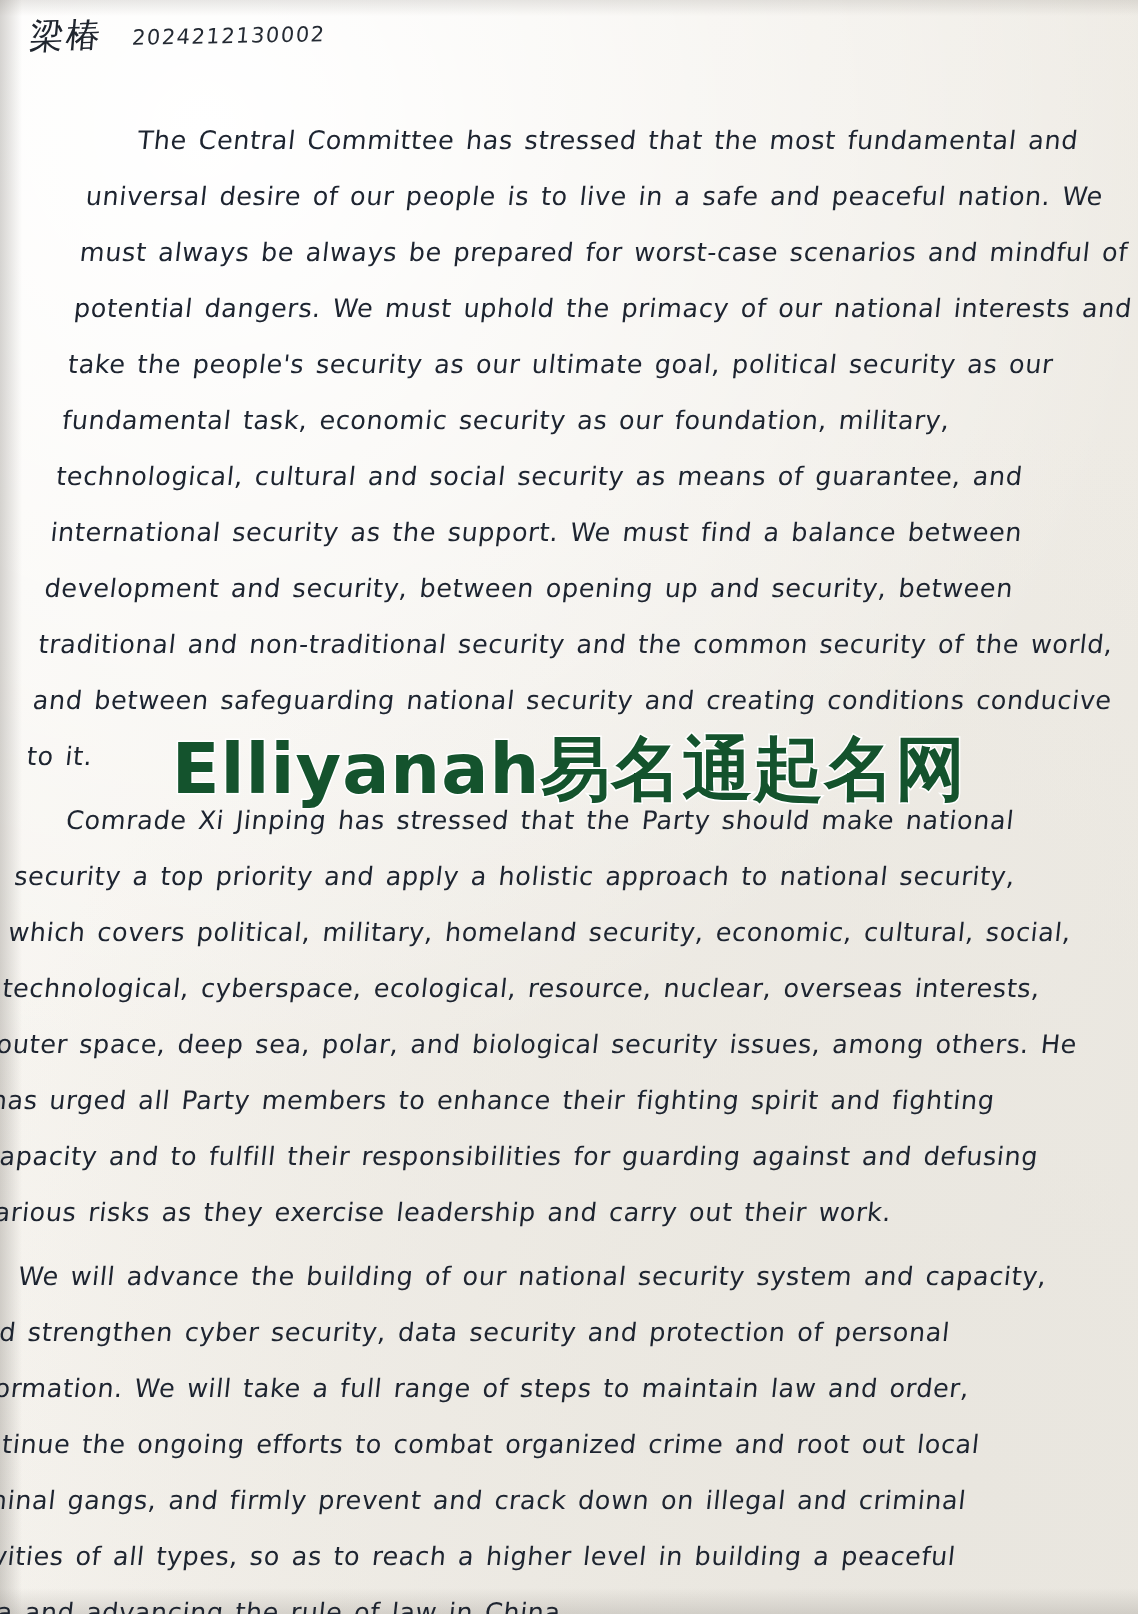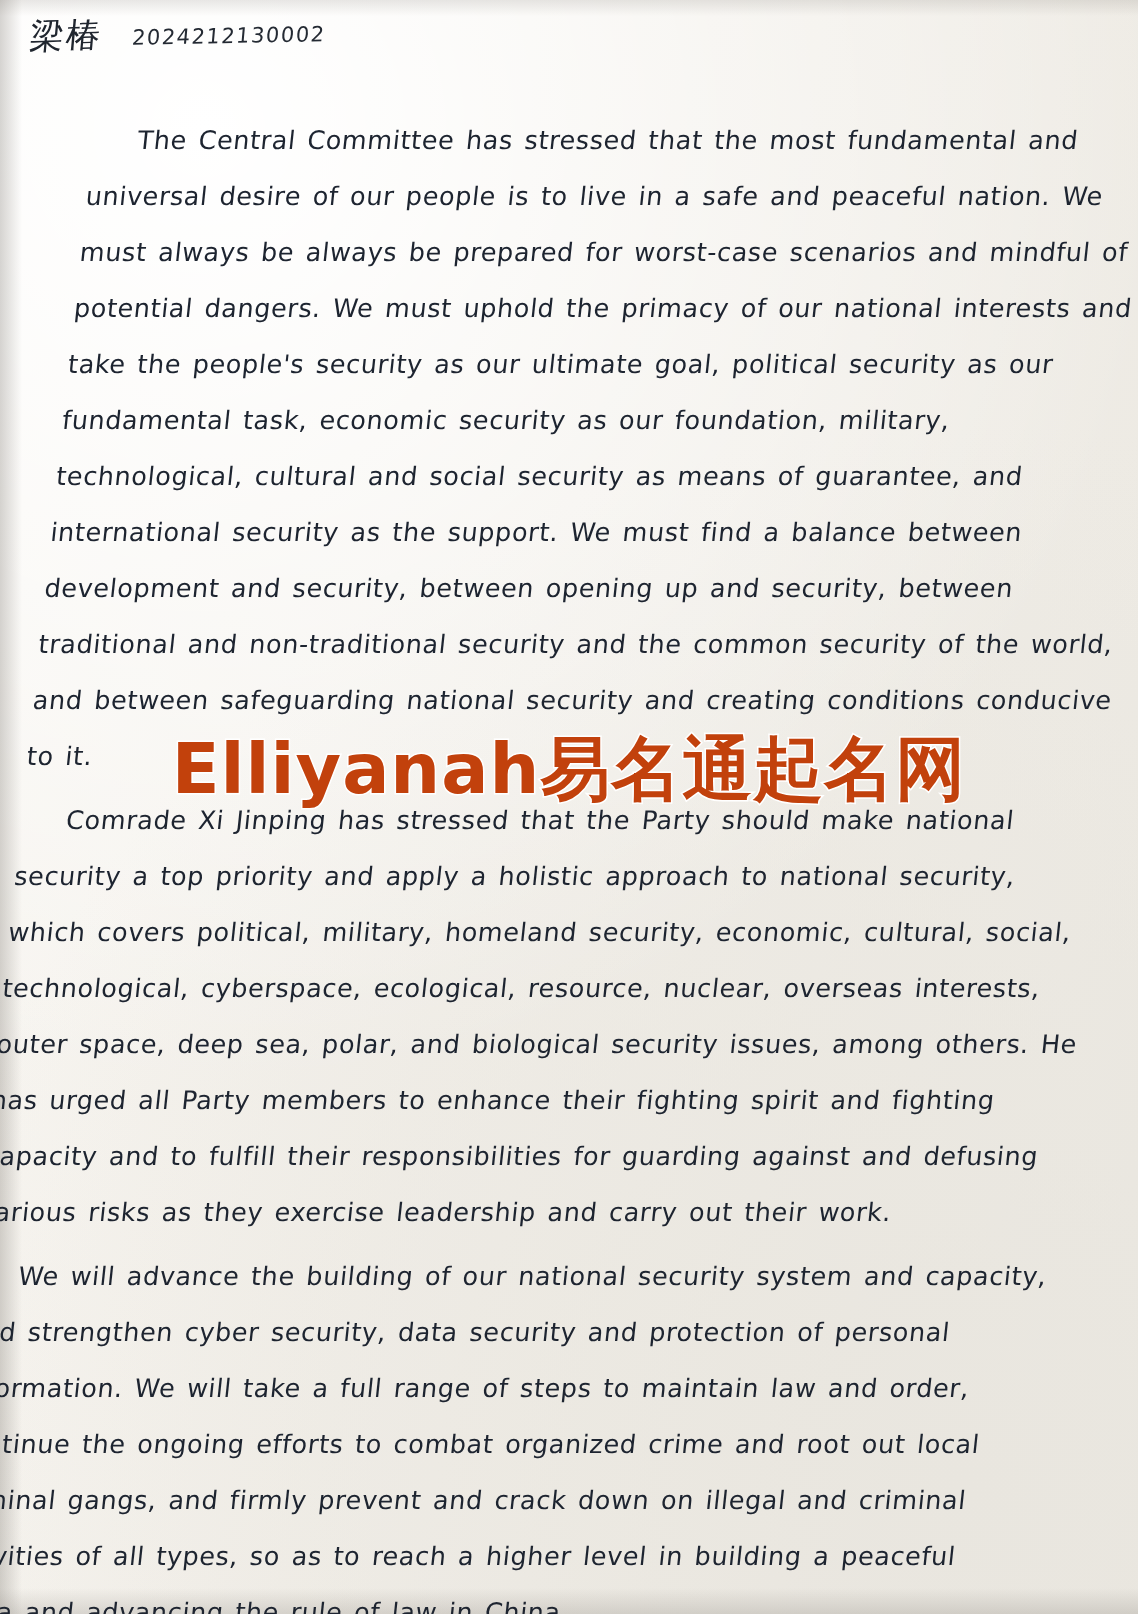--- a/index.html
+++ b/index.html
@@ -97,21 +97,21 @@
   
   .watermark {
     position: absolute;
     left: 50%;
     top: 770px;
     transform: translate(-50%, -50%);
     width: 100%;
     text-align: center;
     font-size: 70px;
     font-weight: bold;
-    color: #c2410c;
+    color: #14532d;
     -webkit-text-stroke: 3px #ffffff;
     paint-order: stroke fill;
     letter-spacing: 1px;
     font-family: "DejaVu Sans", sans-serif;
     white-space: nowrap;
     pointer-events: none;
   }
 </style>
 </head>
 <body>

